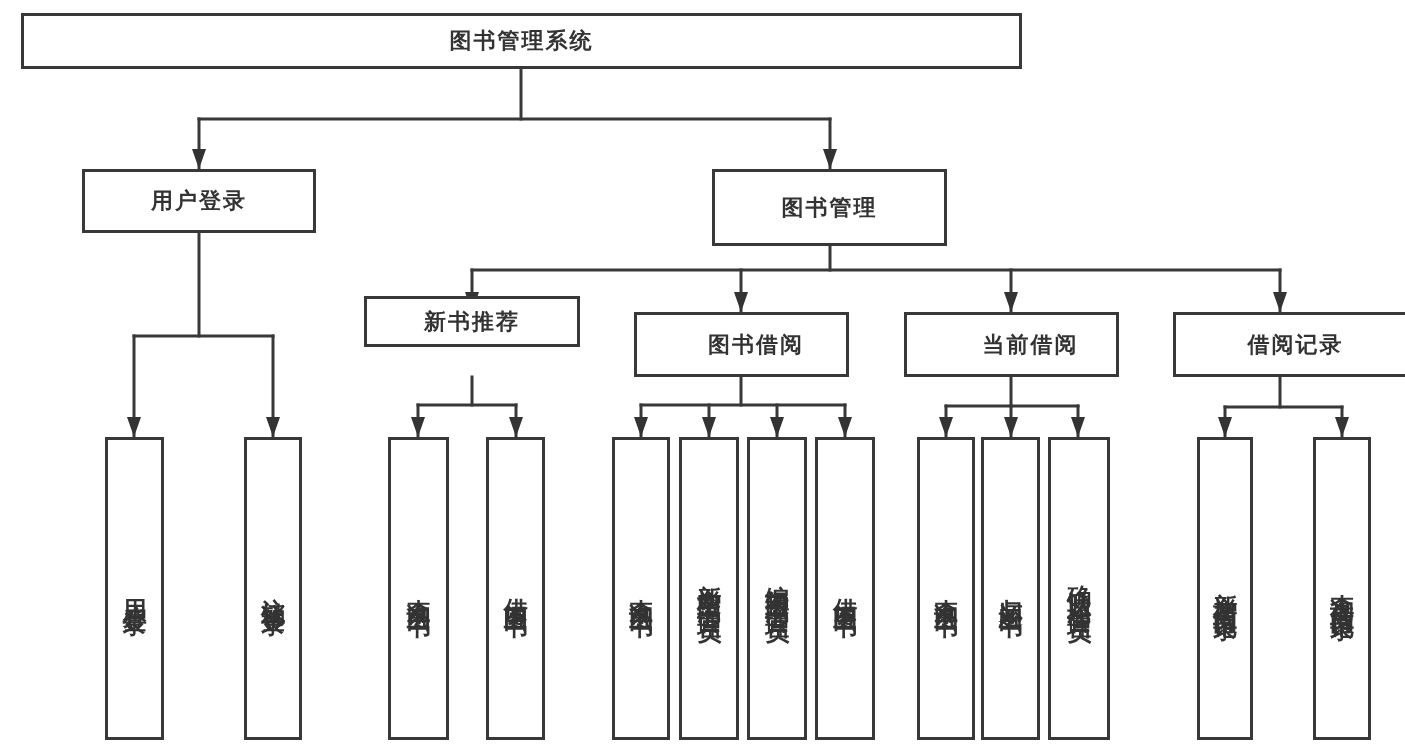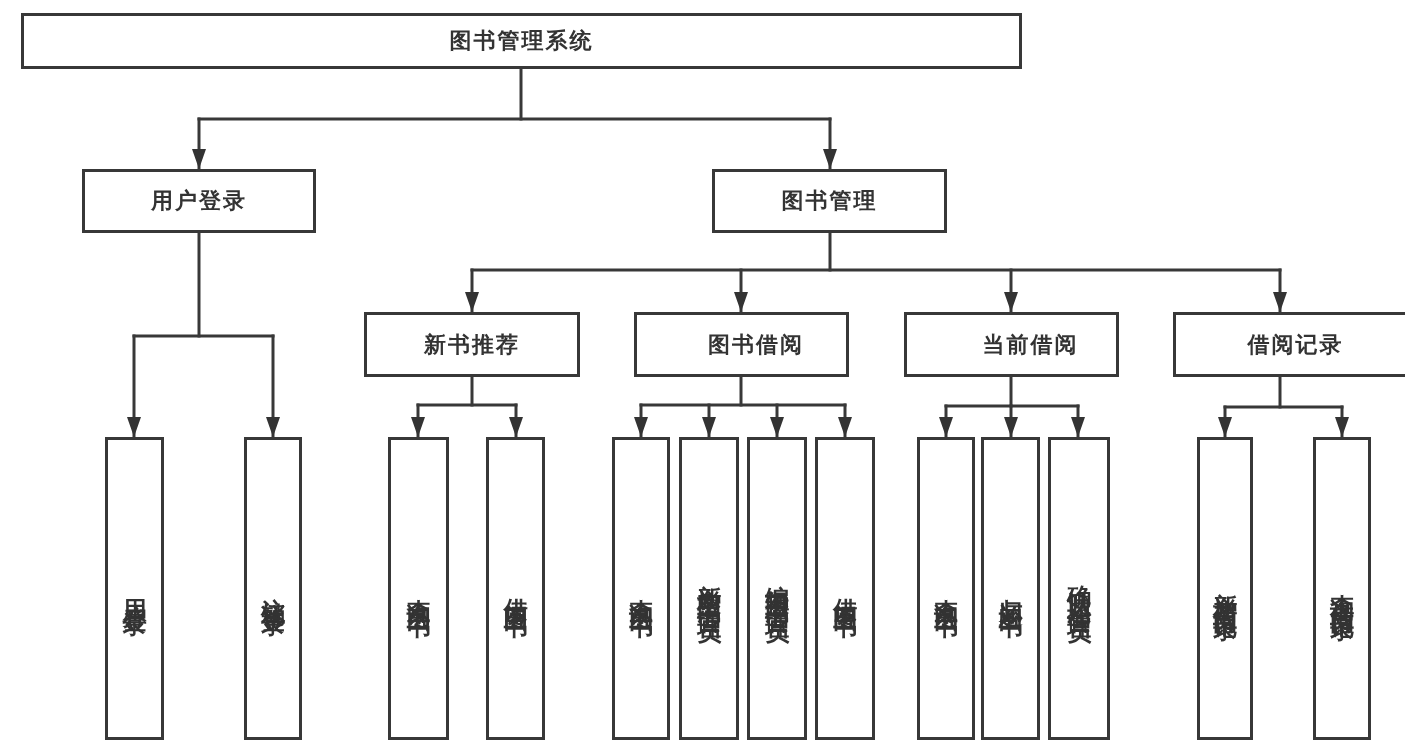--- a/index.html
+++ b/index.html
@@ -107,25 +107,25 @@
     </g>
   </svg>
 
   <div class="node" style="left:21px; top:13px; width:1001px; height:56px;">
     <span class="hlabel">图书管理系统</span>
   </div>
 
   <div class="node" style="left:82px; top:169px; width:234px; height:64px;">
     <span class="hlabel">用户登录</span>
   </div>
-  <div class="node" style="left:712px; top:169px; width:235px; height:64px;">
+  <div class="node" style="left:712px; top:169px; width:235px; height:77px;">
     <span class="hlabel">图书管理</span>
   </div>
 
-  <div class="node" style="left:364px; top:312px; width:216px; height:65px;">
+  <div class="node" style="left:364px; top:296px; width:216px; height:51px;">
     <span class="hlabel">新书推荐</span>
   </div>
   <div class="node" style="left:634px; top:312px; width:215px; height:65px;padding-left:29px;">
     <span class="hlabel">图书借阅</span>
   </div>
   <div class="node" style="left:904px; top:312px; width:215px; height:65px;padding-left:38px;">
     <span class="hlabel">当前借阅</span>
   </div>
   <div class="node" style="left:1173px; top:312px; width:245px; height:65px;">
     <span class="hlabel">借阅记录</span>

